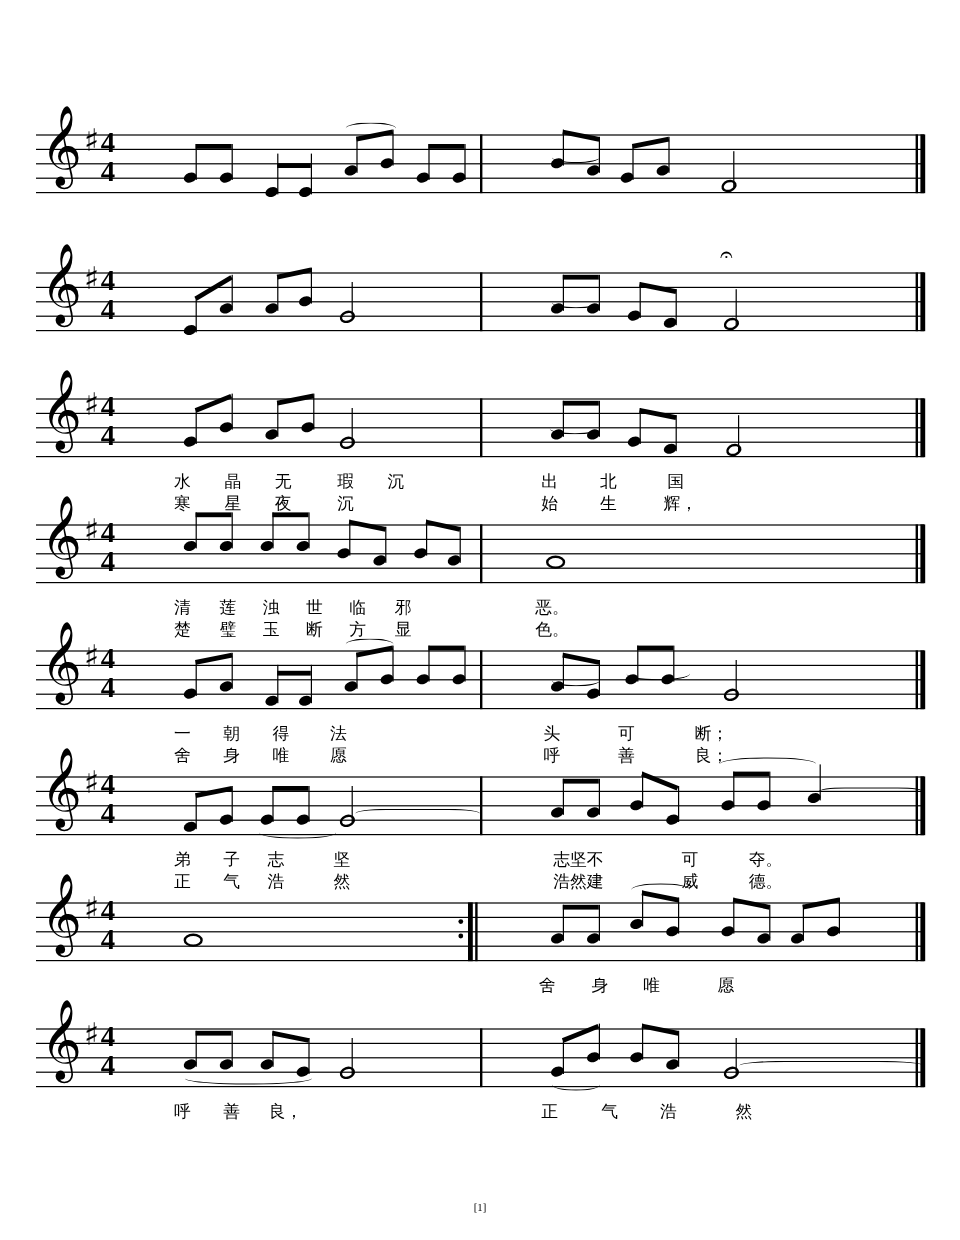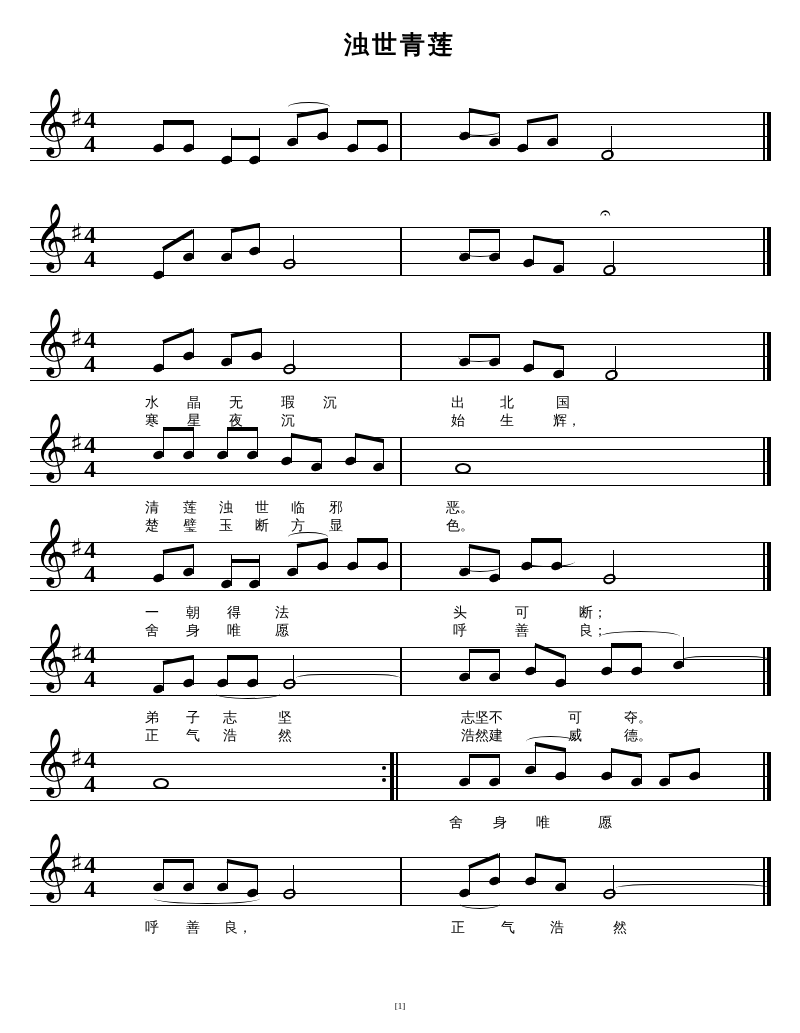--- a/index.html
+++ b/index.html
@@ -196,21 +196,20 @@
     color: #000;
     transform: translateX(-50%);
     white-space: nowrap;
   }
 </style>
 </head>
 <body>
 
 <div class="page">
 
-  <div class="title">浊世青莲</div>
 
   <div class="system" id="sys1" style="top:112px;">
     <div class="staff">
       <div class="line l0"></div>
         <div class="line l1"></div>
         <div class="line l2"></div>
         <div class="line l3"></div>
         <div class="line l4"></div>
     </div>
     <div class="clef">𝄞</div>

